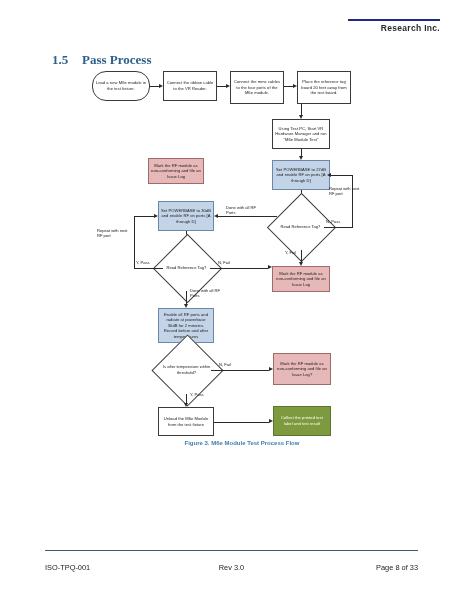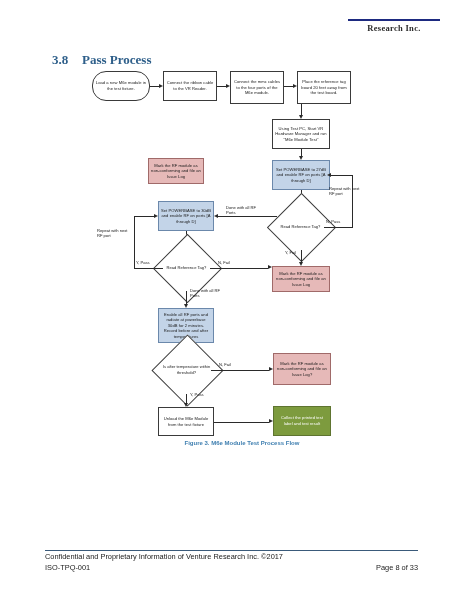--- a/index.html
+++ b/index.html
@@ -5,22 +5,22 @@
   html,body{margin:0;padding:0;background:#6e6e6e;}
   body{font-family:"Liberation Sans",sans-serif;}
   .page{
     position:relative;width:463px;height:599px;background:#ffffff;overflow:hidden;
   }
   
   .logo{position:absolute;left:348px;top:18px;width:92px;height:34px;text-align:center;}
   .logo-main{font-family:"Liberation Serif",serif;font-weight:bold;color:#1d2a80;
     font-size:17px;letter-spacing:.4px;line-height:17px;}
   .logo-bar{height:2px;background:#1d2a80;margin:1px 0 2px 0;}
-  .logo-sub{font-family:Liberation Serif, serif;font-weight:bold;color:#2b2b2b;
-    font-size:8.5px;letter-spacing:.3px;line-height:10px;}
+  .logo-sub{font-family:Liberation Sans, sans-serif;font-weight:bold;color:#2b2b2b;
+    font-size:8.5px;letter-spacing:.3px;line-height:10px;text-align:right;}
   .sec-title{position:absolute;left:52px;top:52px;color:#2e5f8a;
     font-family:"Liberation Serif",serif;font-weight:bold;font-size:13px;}
   .sec-title .num{display:inline-block;width:30px;}
   
   .chart{position:absolute;left:0;top:0;width:463px;height:599px;}
   .node{position:absolute;box-sizing:border-box;display:flex;align-items:center;
     justify-content:center;text-align:center;padding:2px;
     font-size:4.1px;line-height:5.6px;color:#1a1a1a;letter-spacing:.05px;}
   .proc{background:#ffffff;border:1px solid #3a3a3a;}
   .blue{background:#c3d4e8;border:1px solid #6b88ab;}
@@ -61,21 +61,21 @@
 <body>
 
 <div class="page">
 
   <div class="logo">
     <div class="logo-bar"></div>
     <div class="logo-sub">Research Inc.</div>
   </div>
 
   <div class="sec-title">
-    <span class="num">3.8</span><span>Pass Process</span>
+    <span class="num">1.5</span><span>Pass Process</span>
   </div>
 
   <div class="chart">
 
     <div class="node term" style="left:92px;top:71px;width:58px;height:30px;">Load a new M6e module in the test fixture.</div>
     <div class="edge h" style="left:150px;top:86px;width:9px;"></div>
     <div class="arrow right" style="left:159px;top:83.5px;"></div>
 
     <div class="node proc" style="left:163px;top:71px;width:54px;height:30px;">Connect the ribbon cable to the VR Reader.</div>
     <div class="edge h" style="left:217px;top:86px;width:9px;"></div>
@@ -168,17 +168,17 @@
     <div class="node proc" style="left:158px;top:407px;width:56px;height:29px;">Unload the M6e Module from the test fixture</div>
     <div class="edge h" style="left:214px;top:421.5px;width:55px;"></div>
     <div class="arrow right" style="left:269px;top:419px;"></div>
 
     <div class="node green" style="left:273px;top:406px;width:58px;height:30px;">Collect the printed test label and test result</div>
 
     <div class="caption">Figure 3. M6e Module Test Process Flow</div>
   </div>
 
   <div class="foot-rule"></div>
-  <div class="foot1">Confidential and Proprietary Information of Venture Research Inc. ©2017</div>
   <div class="foot2">ISO-TPQ-001</div>
+  <div class="foot3">Rev 3.0</div>
   <div class="foot4">Page 8 of 33</div>
 
 </div>
 
 </body></html>

